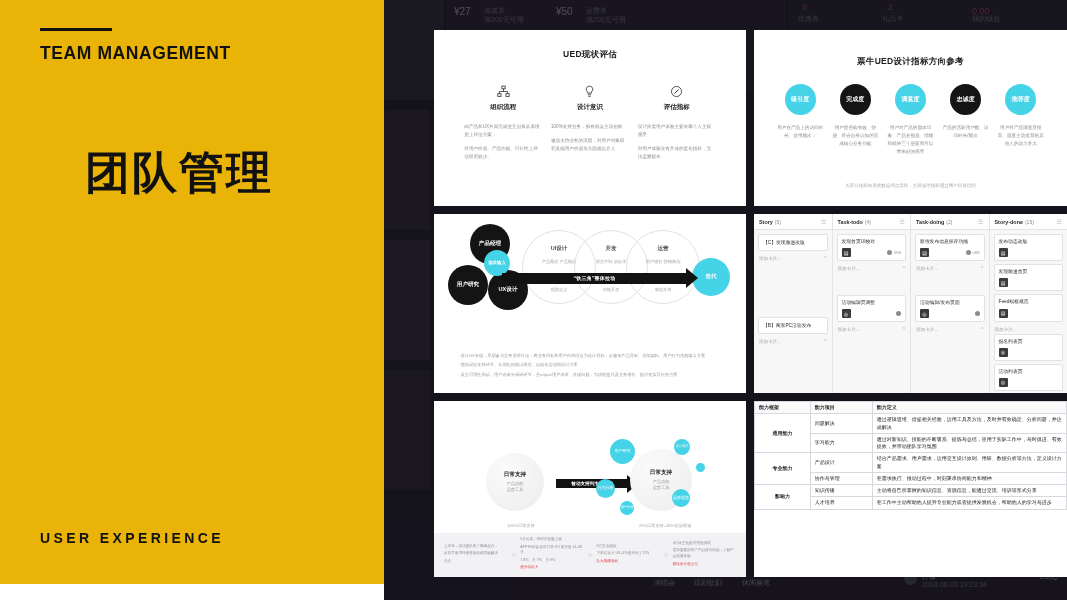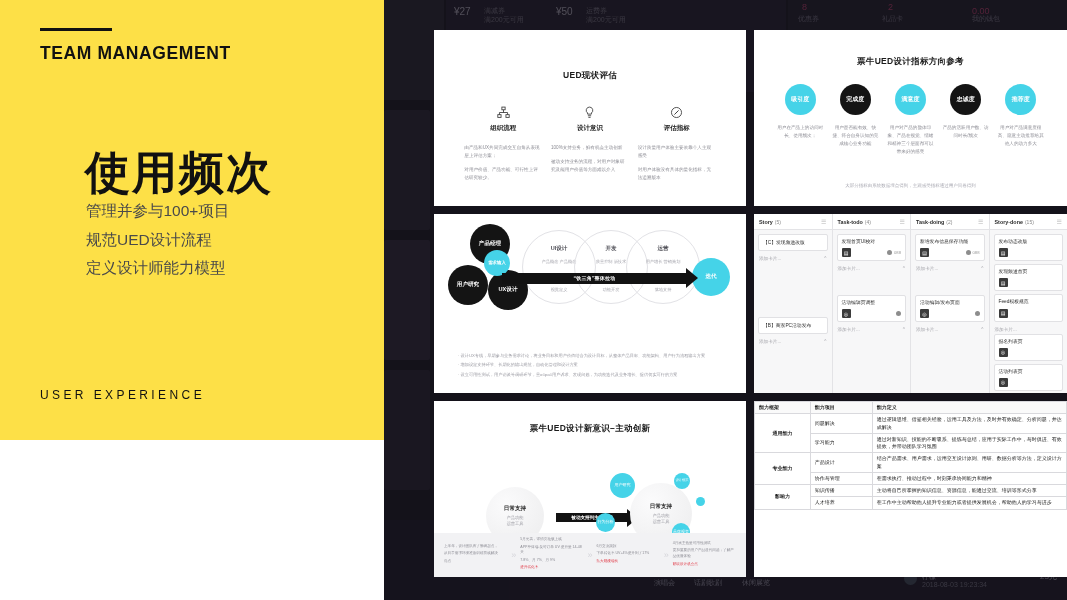--- a/index.html
+++ b/index.html
@@ -6,22 +6,22 @@
   body{
     width:1067px;height:600px;overflow:hidden;
     font-family:"Liberation Sans","DejaVu Sans",sans-serif;
     background:#fff;
   }
   .screen{position:relative;width:1067px;height:600px;display:flex;}
 
   
   .cover{
     position:relative;
-    width:384px;height:440px;
-    background:#fde047;
+    width:384px;height:584px;
+    background:#eab308;
     flex:0 0 384px;
     box-sizing:border-box;
   }
   .cover-rule{
     position:absolute;left:40px;top:28px;
     width:72px;height:3px;background:#111;
   }
   .cover-kicker{
     position:absolute;left:40px;top:43px;
     font-size:17.5px;font-weight:bold;letter-spacing:.6px;color:#111;
@@ -32,21 +32,21 @@
     font-size:45px;font-weight:bold;letter-spacing:2px;color:#111;
     line-height:1.1;white-space:nowrap;
   }
   .cover-lines{
     position:absolute;left:86px;top:197px;
     font-size:15.5px;color:#4a4a4a;line-height:1.85;
   }
   .cover-lines div{white-space:nowrap;}
   .cover-foot{
     position:absolute;left:40px;bottom:38px;
-    font-size:12px;letter-spacing:3.4px;color:#111;font-weight:400;
+    font-size:14px;letter-spacing:3.4px;color:#111;font-weight:700;
     white-space:nowrap;
   }
 
   
   .stage{
     position:relative;width:683px;height:600px;flex:0 0 683px;
     background:#14121a;overflow:hidden;
   }
   
   .bg{position:absolute;inset:0;opacity:.30;}
@@ -78,21 +78,21 @@
   .card{
     background:#fff;position:relative;overflow:hidden;
     box-sizing:border-box;
   }
 
   
   .c-title{
     text-align:center;font-size:8.5px;font-weight:bold;color:#1b1b1b;
     letter-spacing:.3px;
   }
-  .c1-title{padding-top:40px;}
+  .c1-title{padding-top:19px;}
   .c1-cols{display:flex;justify-content:space-around;padding:22px 26px 0;}
   .c1-col{width:30%;text-align:center;}
   .c1-ico{height:16px;display:flex;align-items:center;justify-content:center;color:#3b3b3b;}
   .c1-lab{font-size:6.5px;font-weight:bold;color:#1b1b1b;margin-top:4px;}
   .c1-body{margin-top:11px;text-align:left;}
   .c1-body p{margin:0 0 6px;font-size:4.6px;line-height:1.75;color:#8b8b93;}
 
   
   .c2-title{padding-top:26px;}
   .c2-circles{
@@ -215,26 +215,21 @@
   .col-a{width:15%;}.col-b{width:17%;}
 </style>
 </head>
 <body>
 
 <div class="screen">
 
   <section class="cover">
     <div class="cover-rule"></div>
     <div class="cover-kicker">TEAM MANAGEMENT</div>
-    <h1 class="cover-title">使用频次</h1>
-    <div class="cover-lines">
-      <div>管理并参与100+项目</div>
-      <div>规范UED设计流程</div>
-      <div>定义设计师能力模型</div>
-    </div>
+    <h1 class="cover-title">团队管理</h1>
     <div class="cover-foot">USER EXPERIENCE</div>
   </section>
 
   <section class="stage">
 
     <div class="bg">
       <div class="strip" style="left:0;top:0;width:60px;height:100px;"></div>
       <div class="strip" style="left:62px;top:0;width:340px;height:92px;background:#241f2e;"></div>
       <div class="strip" style="left:404px;top:0;width:279px;height:92px;background:#201d29;"></div>
       <div class="bg-num bg-pink" style="left:418px;top:2px;font-size:9px;">8</div>
@@ -523,21 +518,20 @@
                   </div>
               </div>
 
             </div>
           </div>
 
         </div>
       </article>
 
       <article class="card">
-        <div class="c-title c5-title">票牛UED设计新意识–主动创新</div>
         <div class="c5-stage">
           <div class="grayball" style="left:52px;top:52px;width:58px;height:58px;">
             <span class="gb-h">日常支持</span>
             <span class="gb-s" style="white-space:pre-line;">产品功能
 运营工具</span>
           </div>
           <div class="arrow2">
             <span>被动支持到主动探索</span>
           </div>
           <div class="grayball" style="left:196px;top:48px;width:62px;height:62px;">

